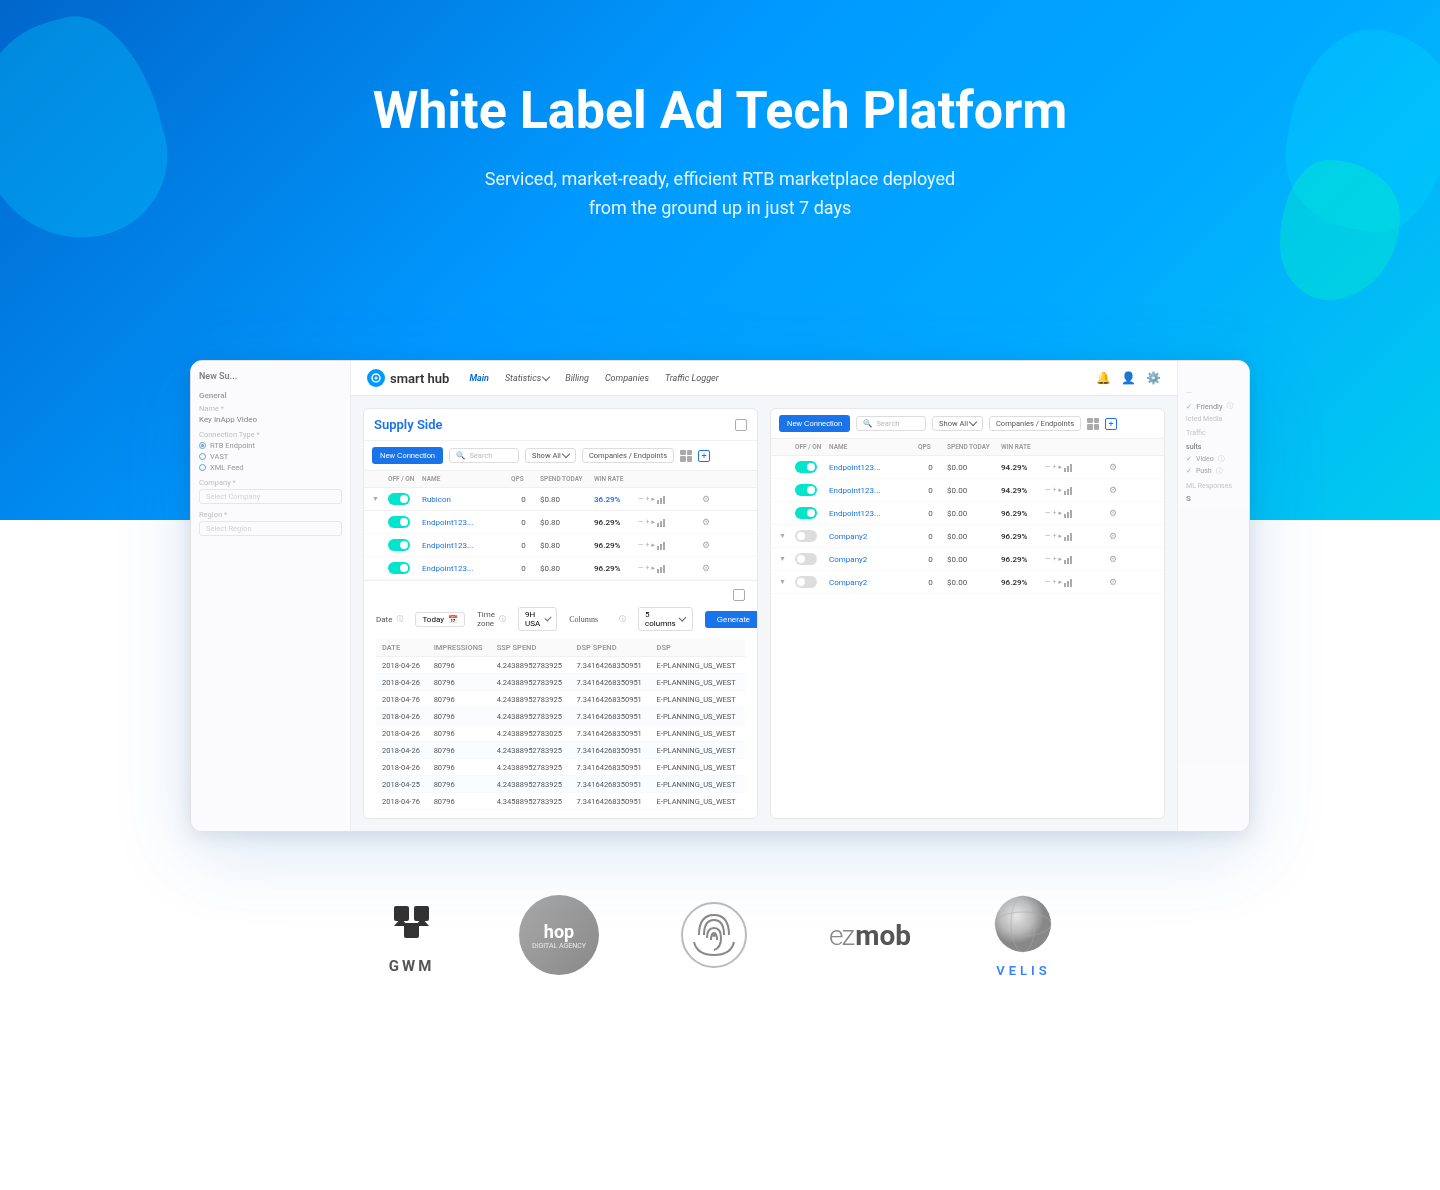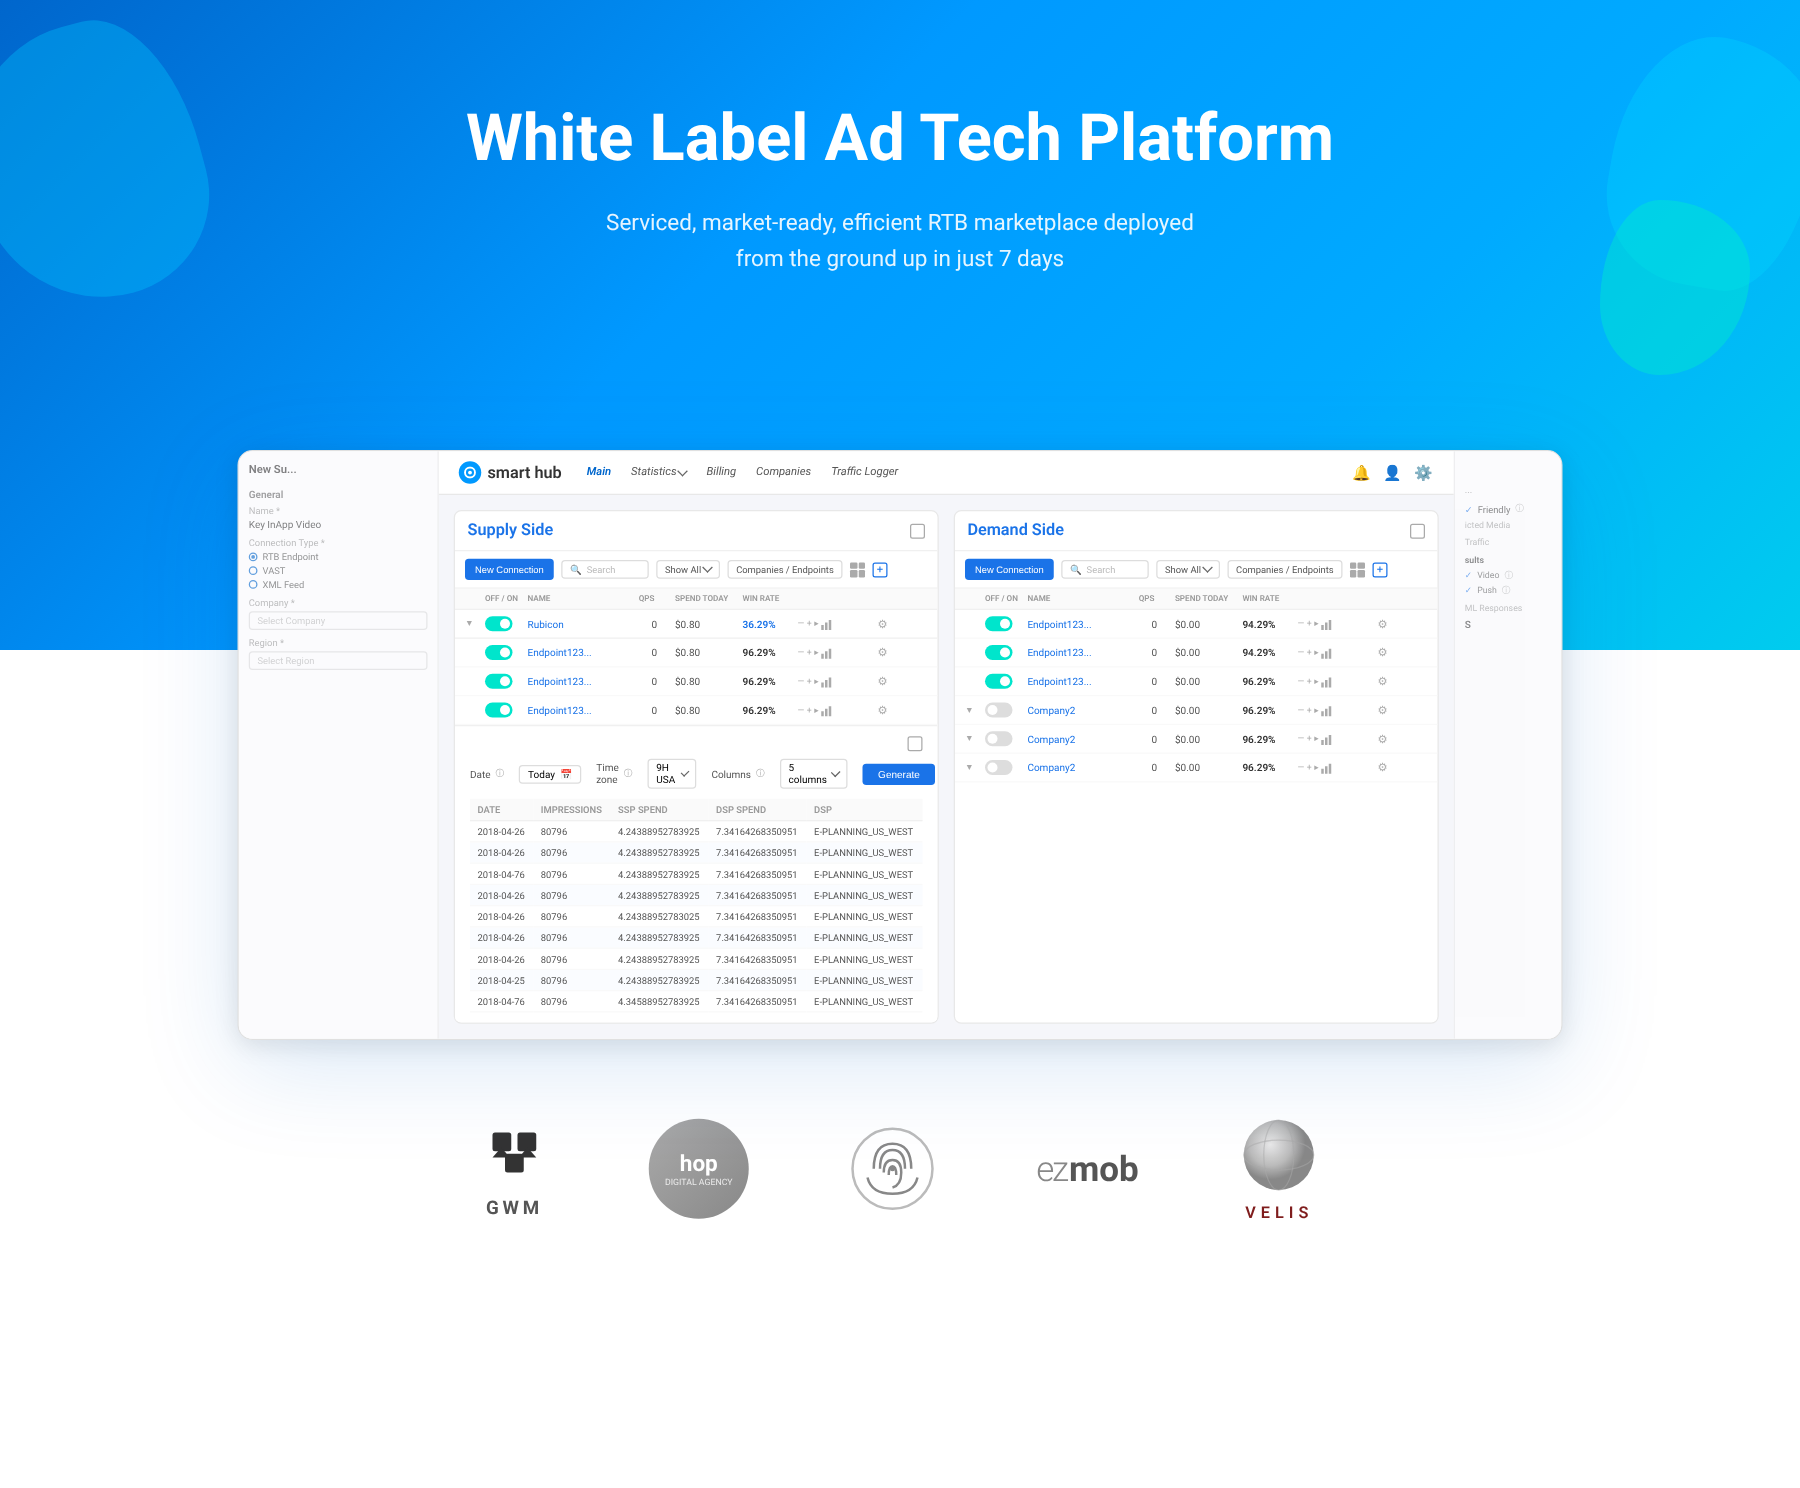--- a/index.html
+++ b/index.html
@@ -428,23 +428,24 @@
       display: flex;
       align-items: center;
       gap: 4px;
       font-size: 8px;
       color: #555;
     }
 
     .columns-field {
       display: flex;
       align-items: center;
-      gap: 4px;
+      gap: 21px;
       font-size: 8px;
       color: #555;
+      font-family: Liberation Serif, serif;
     }
 
     .generate-btn {
       background: #1a73e8;
       color: #fff;
       border: none;
       padding: 4px 12px;
       border-radius: 3px;
       font-size: 8px;
       margin-left: auto;
@@ -901,24 +902,20 @@
                       <td>4.34588952783925</td>
                       <td>7.34164268350951</td>
                       <td>E-PLANNING_US_WEST</td>
                     </tr>
                   </tbody>
               </table>
             </div>
           </div>
 
           <div class="panel">
-            <div class="panel-header">
-              <div class="panel-title demand">Demand Side</div>
-              <span class="sq-expand"></span>
-            </div>
             <div style="padding:6px 8px;display:flex;align-items:center;gap:6px;flex-wrap:wrap;border-bottom:1px solid #f0f0f0;">
               <button class="btn-new-connection">New Connection</button>
               <div class="search-box">
                 <span>🔍</span>
                 <span style="color:#bbb">Search</span>
               </div>
               <div class="show-all-btn">
                 <span>Show All</span>
                 <span class="chevron-down"></span>
               </div>
@@ -1147,18 +1144,18 @@
           <radialGradient id="sphereGrad" cx="38%" cy="35%">
             <stop offset="0%" stop-color="#e8e8e8"></stop>
             <stop offset="60%" stop-color="#bbb"></stop>
             <stop offset="100%" stop-color="#888"></stop>
           </radialGradient>
         </defs>
         <ellipse cx="32" cy="32" rx="28" ry="28" fill="url(#sphereGrad)"></ellipse>
         <ellipse cx="32" cy="32" rx="28" ry="12" fill="none" stroke="#aaa" stroke-width="1" opacity="0.5"></ellipse>
         <ellipse cx="32" cy="32" rx="12" ry="28" fill="none" stroke="#aaa" stroke-width="1" opacity="0.5"></ellipse>
       </svg>
-      <span style="font-size:13px;font-weight:600;letter-spacing:4px;color:#7f1d1d;">VELIS</span>
+      <span style="font-size:13px;font-weight:600;letter-spacing:4px;color:#3b82f6;">VELIS</span>
     </div>
 
   </div>
 
 </section>
 
 </body></html>

